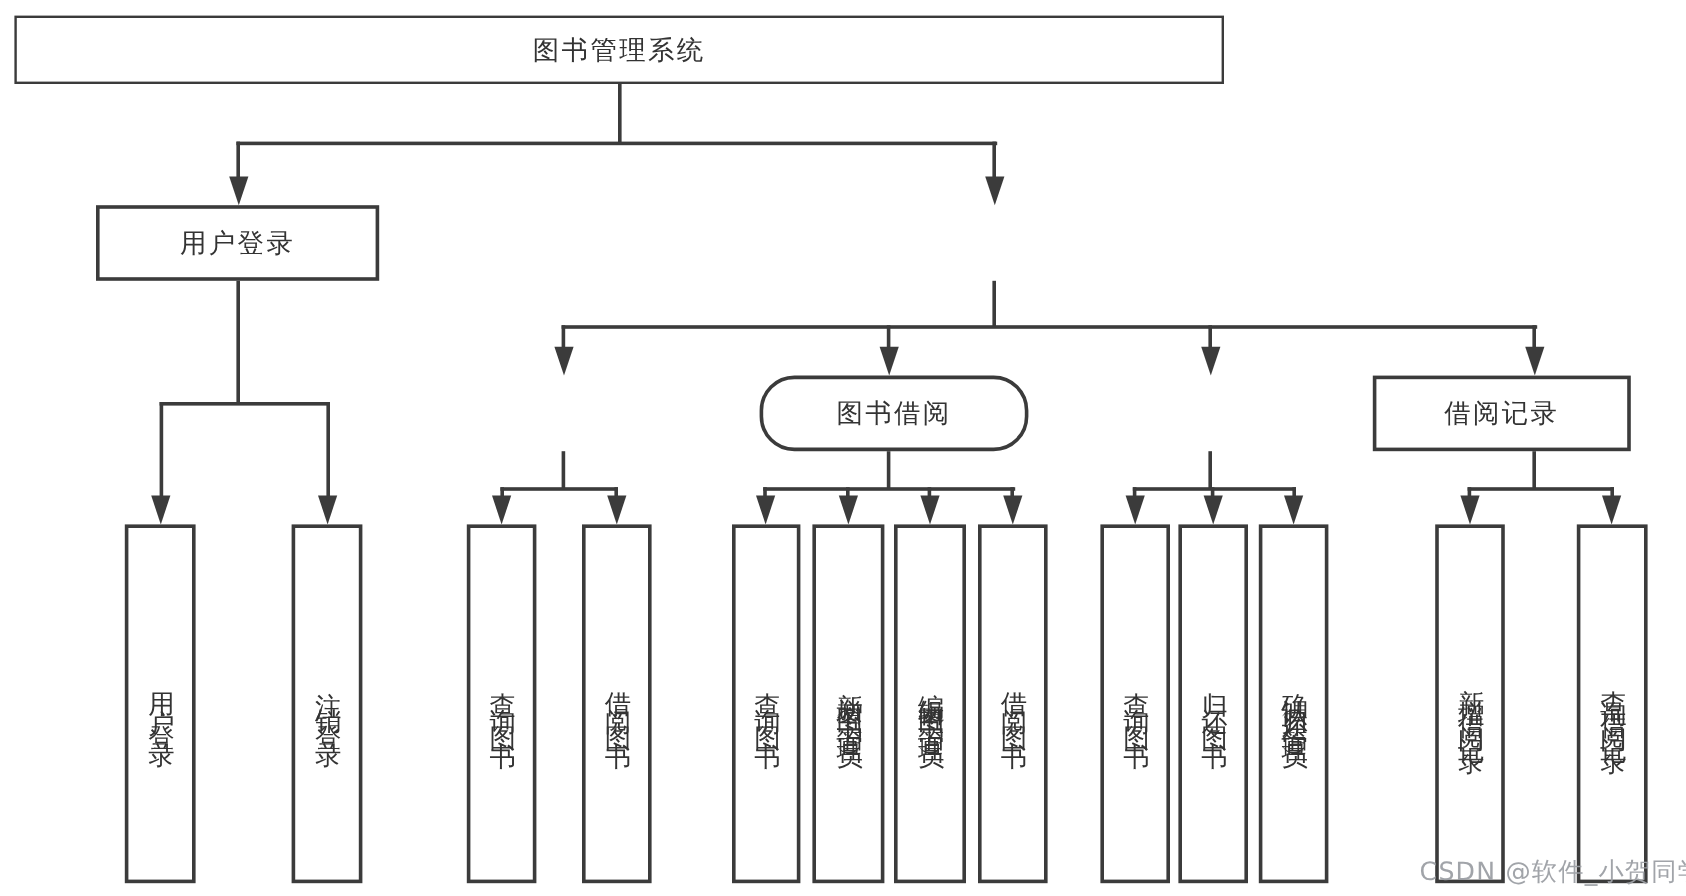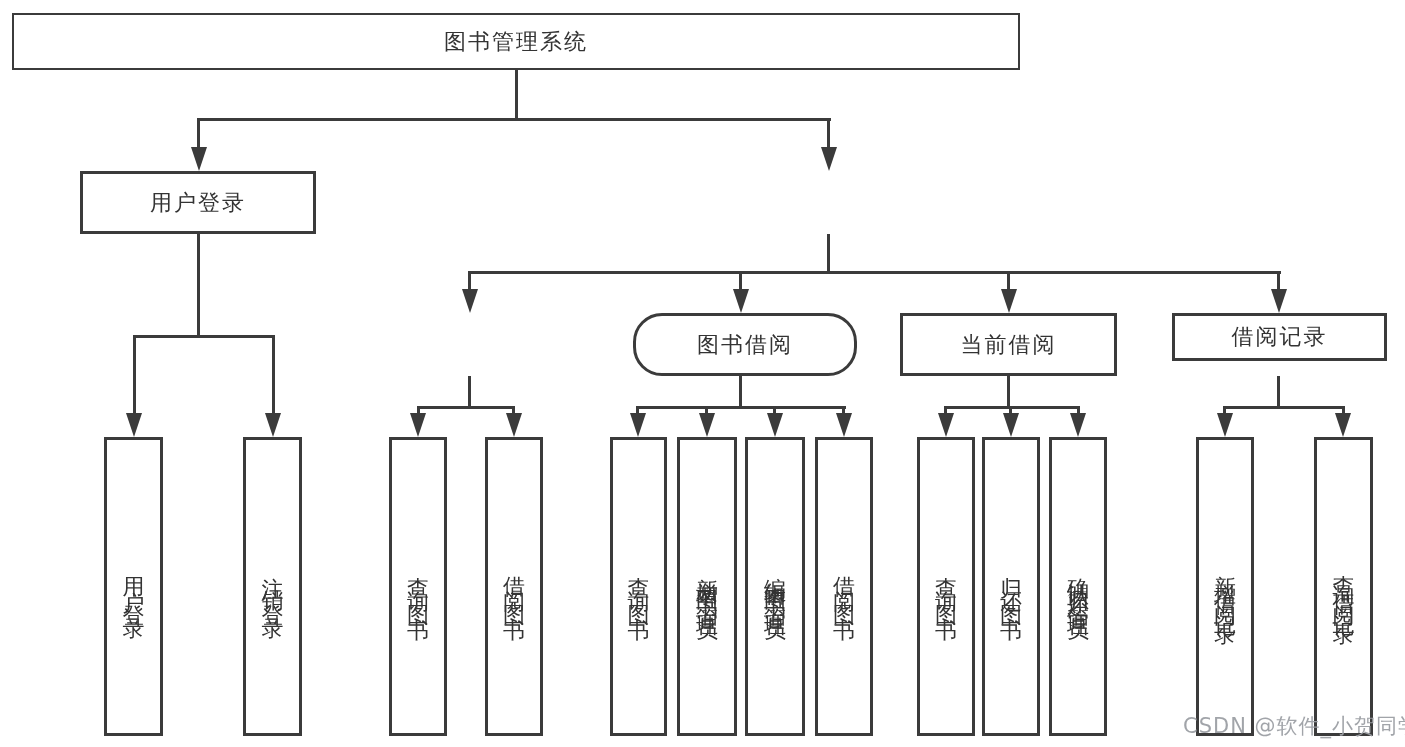--- a/index.html
+++ b/index.html
@@ -65,24 +65,21 @@
   <div class="vl" style="left:739px;top:271px;height:22px;"></div>
   <div class="ar" style="left:733px;top:289px;"></div>
   <div class="vl" style="left:1007px;top:271px;height:22px;"></div>
   <div class="ar" style="left:1001px;top:289px;"></div>
   <div class="vl" style="left:1277px;top:271px;height:22px;"></div>
   <div class="ar" style="left:1271px;top:289px;"></div>
 
   <div class="node" style="left:633px;top:313px;width:224px;height:63px;border-radius:29px;">
     <span>图书借阅</span>
   </div>
-  <div class="node" style="left:900px;top:313px;width:217px;height:63px;">
-    <span>当前借阅</span>
-  </div>
-  <div class="node" style="left:1172px;top:313px;width:215px;height:48px;">
+  <div class="node" style="left:1144px;top:313px;width:215px;height:63px;">
     <span>借阅记录</span>
   </div>
 
   <div class="vl" style="left:468px;top:376px;height:32px;"></div>
   <div class="hl" style="left:417px;top:406px;width:98px;"></div>
   <div class="vl" style="left:417px;top:406px;height:14px;"></div>
   <div class="ar" style="left:410px;top:413px;"></div>
   <div class="vl" style="left:512px;top:406px;height:14px;"></div>
   <div class="ar" style="left:506px;top:413px;"></div>
 

